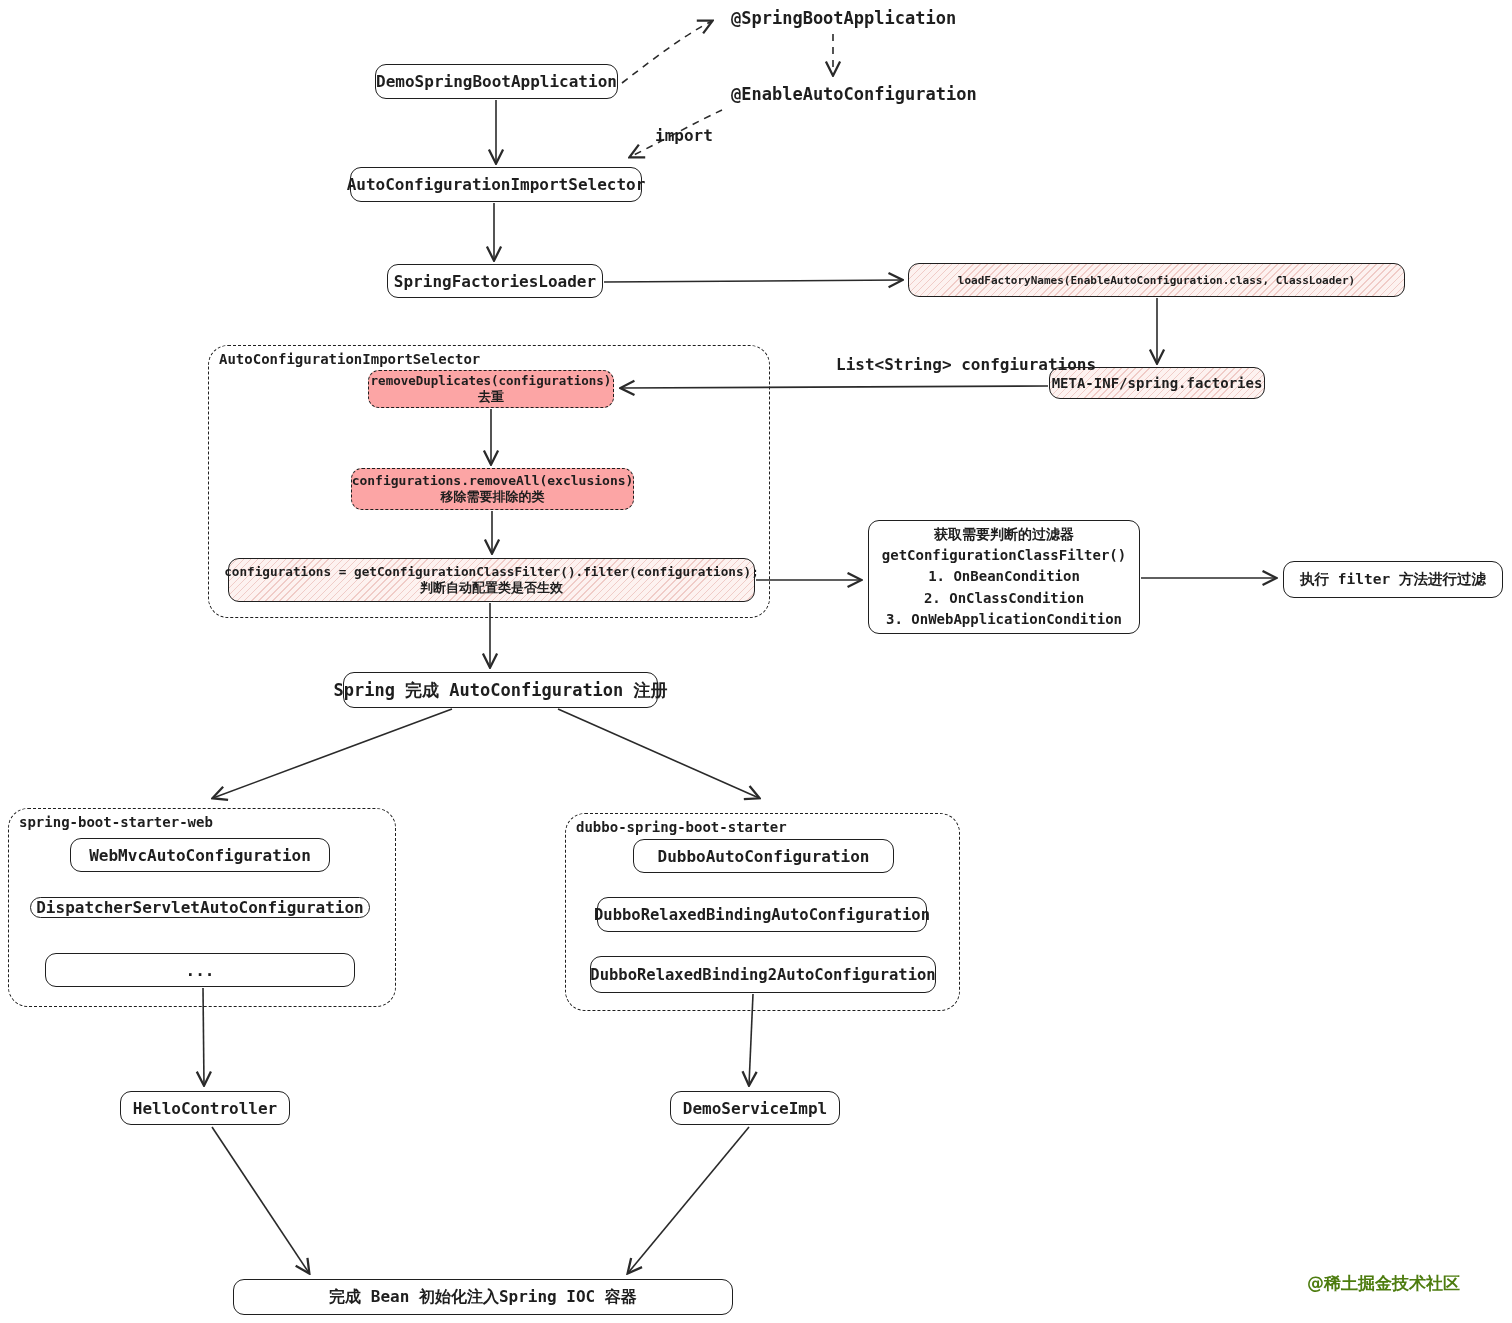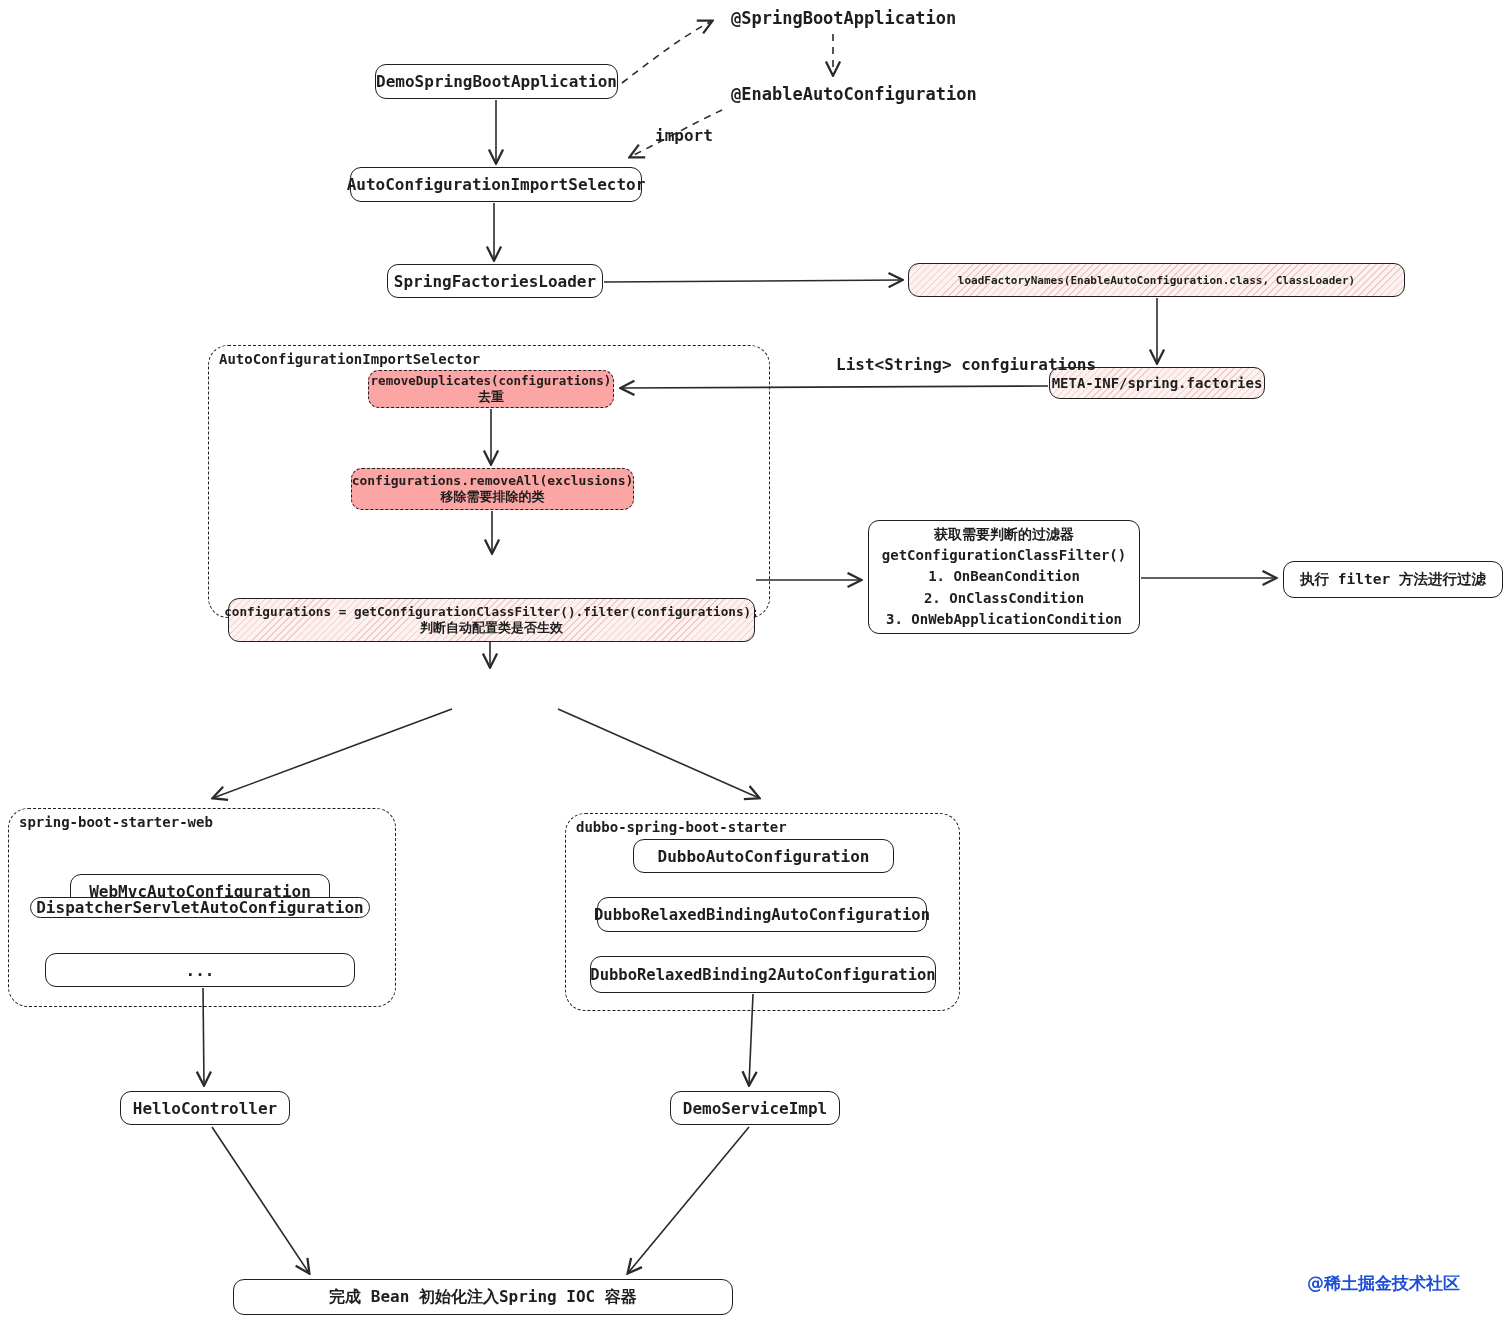--- a/index.html
+++ b/index.html
@@ -56,21 +56,21 @@
   }
   .annot{
     position:absolute;font-weight:700;white-space:nowrap;padding-left:8px;
   }
   .cjk-note{font-weight:600;}
   svg.wires{position:absolute;left:0;top:0;pointer-events:none;}
   svg.wires path, svg.wires line{fill:none;stroke:#2a2a2a;stroke-width:1.6px;}
   svg.wires .dash{stroke-dasharray:7 6;}
   .watermark{
     position:absolute;
-    font-size:17px;font-weight:600;color:#1d4ed8;white-space:nowrap;
+    font-size:17px;font-weight:600;color:#4d7c0f;white-space:nowrap;
     font-family:"DejaVu Sans",sans-serif;
   }
 </style>
 </head>
 <body>
 
 <div id="canvas">
 
   <svg class="wires" width="1512" height="1323" viewBox="0 0 1512 1323">
     <defs>
@@ -117,40 +117,41 @@
   <div class="dashedbox" style="left:368px;top:370px;width:246px;height:38px;">
     <span style="font-size:12.5px;">removeDuplicates(configurations)</span>
     <span class="cjk-note" style="font-size:13px;">去重</span>
   </div>
 
   <div class="dashedbox" style="left:351px;top:468px;width:283px;height:42px;">
     <span style="font-size:13px;">configurations.removeAll(exclusions)</span>
     <span class="cjk-note" style="font-size:13px;">移除需要排除的类</span>
   </div>
 
-  <div class="pinkbox" style="left:228px;top:558px;width:527px;height:44px;margin-top:40px;">
+  <div class="pinkbox" style="left:228px;top:558px;width:527px;height:44px;">
     <span style="font-size:12.7px;">configurations = getConfigurationClassFilter().filter(configurations);</span>
     <span class="cjk-note" style="font-size:13px;">判断自动配置类是否生效</span>
   </div>
 
   <div class="node" style="left:868px;top:520px;width:272px;height:114px;flex-direction:column;font-size:14px;line-height:1.52;font-weight:700;">
     <span>获取需要判断的过滤器</span>
     <span>getConfigurationClassFilter()</span>
     <span>1. OnBeanCondition</span>
     <span>2. OnClassCondition</span>
     <span>3. OnWebApplicationCondition</span>
   </div>
 
   <div class="node" style="left:1283px;top:561px;width:220px;height:37px;font-size:14.5px;">执行 filter 方法进行过滤</div>
 
+  <div class="node" style="left:343px;top:672px;width:315px;height:36px;font-size:17px;">Spring 完成 AutoConfiguration 注册</div>
 
   <div class="group" style="left:8px;top:808px;width:388px;height:199px;">
     <span class="group-label">spring-boot-starter-web</span>
   </div>
-  <div class="node" style="left:70px;top:838px;width:260px;height:34px;font-size:16px;margin-top:36px;">WebMvcAutoConfiguration</div>
+  <div class="node" style="left:70px;top:838px;width:260px;height:34px;font-size:16px;">WebMvcAutoConfiguration</div>
   <div class="node" style="left:30px;top:897px;width:340px;height:21px;font-size:16px;">DispatcherServletAutoConfiguration</div>
   <div class="node" style="left:45px;top:953px;width:310px;height:34px;font-size:16px;">...</div>
 
   <div class="group" style="left:565px;top:813px;width:395px;height:198px;">
     <span class="group-label">dubbo-spring-boot-starter</span>
   </div>
   <div class="node" style="left:633px;top:839px;width:261px;height:34px;font-size:16px;">DubboAutoConfiguration</div>
   <div class="node" style="left:597px;top:897px;width:330px;height:35px;font-size:15.5px;">DubboRelaxedBindingAutoConfiguration</div>
   <div class="node" style="left:590px;top:956px;width:346px;height:37px;font-size:15.5px;">DubboRelaxedBinding2AutoConfiguration</div>
 

